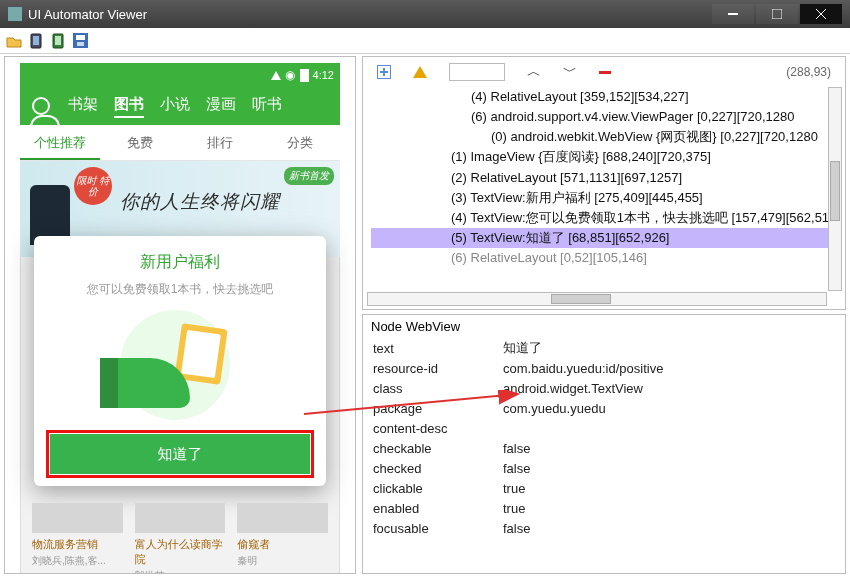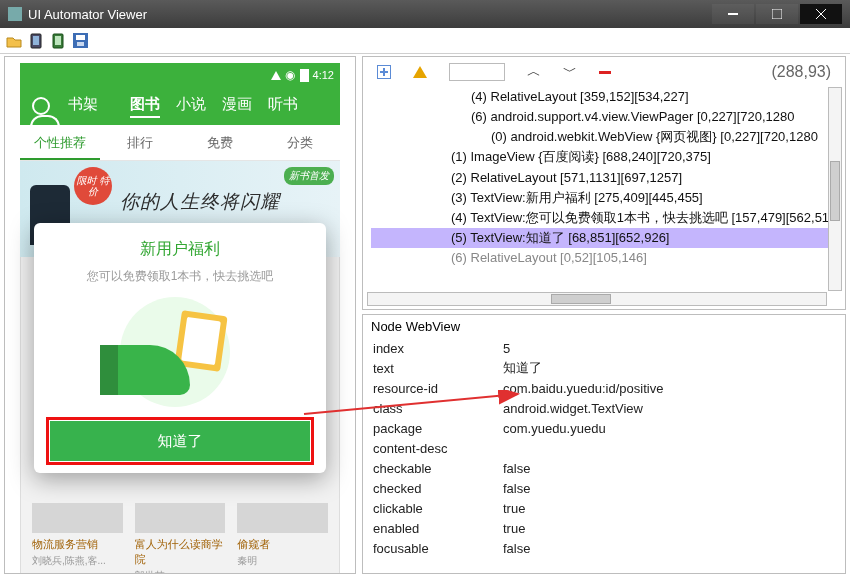--- a/index.html
+++ b/index.html
@@ -21,32 +21,32 @@
   .phone { width:320px; height:560px; margin:0 auto; background:#f2f2f2; position:relative; box-shadow:0 0 0 1px #ddd inset; }
 
   .statusbar { height:24px; background:#3cb13c; color:#fff; font-size:11px; display:flex; align-items:center; justify-content:flex-end; padding:0 6px; gap:4px; }
   .statusbar .tri { width:0;height:0;border-left:5px solid transparent;border-right:5px solid transparent;border-bottom:9px solid #fff; }
   .statusbar .wifi { font-size:12px; }
   .statusbar .bat { width:9px;height:13px;border:1px solid #fff;background:#fff;position:relative; }
   .appheader { height:38px; background:#3cb13c; color:#fff; display:flex; align-items:center; gap:18px; padding:0 12px; font-size:15px; }
   .appheader .user { width:18px;height:18px;border:2px solid #fff;border-radius:50%; position:relative; }
   .appheader .user::after{content:"";position:absolute;left:-4px;top:16px;width:26px;height:10px;border:2px solid #fff;border-bottom:none;border-radius:12px 12px 0 0;}
   .appheader .nav { display:flex; gap:16px; }
-  .appheader .nav span.active { font-weight:bold; border-bottom:2px solid #fff; padding-bottom:2px;margin-left:16px;}
+  .appheader .nav span.active { font-weight:bold; border-bottom:2px solid #fff; padding-bottom:2px;}
   .subtabs { height:36px; background:#fff; display:flex; border-bottom:1px solid #e5e5e5; }
   .subtabs div { flex:1; text-align:center; line-height:36px; font-size:13px; color:#666; }
   .subtabs div.active { color:#2e9b2e; border-bottom:2px solid #2e9b2e; }
 
   .banner { height:96px; background:linear-gradient(90deg,#cfe9ef,#e7f3f7); position:relative; overflow:hidden;font-style:italic; }
   .banner .badge { position:absolute; left:54px; top:6px; width:38px;height:38px;border-radius:50%; background:#e04a3a; color:#fff; font-size:10px; display:flex;align-items:center;justify-content:center; text-align:center; line-height:1.1;}
   .banner .mantxt { position:absolute; left:100px; top:28px; font-size:19px; color:#2d2d2d; letter-spacing:1px;}
   .banner .newtag{position:absolute;right:6px;top:6px;background:#4caf50;color:#fff;font-size:10px;padding:2px 5px;border-radius:8px;}
   .banner .suit{position:absolute;left:10px;top:24px;width:40px;height:60px;background:#1d2a36;border-radius:6px 6px 0 0;}
 
-  .modal { position:absolute; left:14px; right:14px; top:160px; background:#fff; border-radius:6px; box-shadow:0 6px 24px rgba(0,0,0,.35); padding:16px 4px 12px; text-align:center; }
+  .modal { position:absolute; left:14px; right:14px; top:173px; background:#fff; border-radius:6px; box-shadow:0 6px 24px rgba(0,0,0,.35); padding:16px 4px 12px; text-align:center; }
   .modal h4 { color:#33a733; font-size:16px; font-weight:normal; margin-bottom:8px;}
   .modal p { color:#9a9a9a; font-size:12px; margin-bottom:12px;}
   .modal .illus { width:160px; height:110px; margin:0 auto 14px; position:relative; }
   .illus .circle{position:absolute;left:20px;top:0;width:110px;height:110px;border-radius:50%;background:#eafbea;}
   .illus .hand{position:absolute;left:0;top:48px;width:90px;height:50px;background:#39b44a;border-radius:0 40px 10px 0;}
   .illus .cuff{position:absolute;left:0;top:48px;width:18px;height:50px;background:#2f8e3c;}
   .illus .book{position:absolute;left:78px;top:16px;width:46px;height:56px;background:#f6c343;border-radius:4px;transform:rotate(8deg);}
   .illus .book::after{content:"";position:absolute;inset:6px;background:#fff;border-radius:2px;}
   .modal .okbtn { margin:0 12px; height:40px; background:#37b24d; color:#fff; font-size:15px; display:flex;align-items:center;justify-content:center; outline:3px solid #e11; outline-offset:1px;}
 
@@ -61,21 +61,21 @@
   .treepanel { flex:0 0 254px; border:1px solid #bdbdbd; position:relative; overflow:hidden; background:#fff; }
   .treetools { height:30px; display:flex; align-items:center; gap:22px; padding:0 14px; }
   .treetools .sq{width:14px;height:14px;border:1px solid #5b8bd6;position:relative;}
   .treetools .sq::before,.treetools .sq::after{content:"";position:absolute;background:#5b8bd6;}
   .treetools .sq::before{left:5px;top:2px;width:2px;height:8px;}
   .treetools .sq::after{left:2px;top:5px;width:8px;height:2px;}
   .treetools .warn{width:0;height:0;border-left:7px solid transparent;border-right:7px solid transparent;border-bottom:12px solid #e6a400;position:relative;}
   .treetools .inp{width:56px;height:18px;border:1px solid #bbb;}
   .treetools .chev{font-size:14px;color:#444;}
   .treetools .minus{width:12px;height:3px;background:#d22;}
-  .treetools .coord{margin-left:auto;font-size:16px;color:#666;}
+  .treetools .coord{margin-left:auto;font-size:12px;color:#666;}
 
   .tree { font-size:13px; color:#111; line-height:1.55; padding:0 8px 6px; overflow:hidden;}
   .tree .row { white-space:nowrap; }
   .tree .i1{padding-left:100px;} .tree .i2{padding-left:120px;} .tree .i0{padding-left:80px;}
   .tree .sel { background:#c4b5fd; }
   .tree .cut { color:#888; }
   .hscroll{position:absolute;left:4px;right:18px;bottom:3px;height:14px;border:1px solid #bbb;background:#f4f4f4;}
   .hscroll .thumb{position:absolute;left:40%;top:1px;height:10px;width:60px;background:#cfcfcf;border:1px solid #aaa;}
   .vscroll{position:absolute;right:3px;top:30px;bottom:18px;width:14px;border:1px solid #bbb;background:#f4f4f4;}
   .vscroll .thumb{position:absolute;left:1px;top:36%;width:10px;height:60px;background:#cfcfcf;border:1px solid #aaa;}
@@ -158,22 +158,22 @@
         <div class="nav">
           <span>书架</span>
           <span class="active">图书</span>
           <span>小说</span>
           <span>漫画</span>
           <span>听书</span>
         </div>
       </div>
       <div class="subtabs">
         <div class="active">个性推荐</div>
+        <div>免费</div>
         <div>排行</div>
-        <div>免费</div>
         <div>分类</div>
       </div>
       <div class="banner">
         <div class="suit"></div>
         <div class="badge">限时
 特价</div>
         <div class="mantxt">你的人生终将闪耀</div>
         <div class="newtag">新书首发</div>
       </div>
 
@@ -237,24 +237,20 @@
         </div>
       <div class="vscroll">
           <div class="thumb"></div>
         </div>
     </div>
 
     <div class="detailpanel">
       <h5>Node WebView</h5>
       <div class="kv" id="kvbody">
           <div class="kvrow">
-            <div class="k">index</div>
-            <div class="v">5</div>
-          </div>
-          <div class="kvrow">
             <div class="k">text</div>
             <div class="v">知道了</div>
           </div>
           <div class="kvrow">
             <div class="k">resource-id</div>
             <div class="v">com.baidu.yuedu:id/positive</div>
           </div>
           <div class="kvrow">
             <div class="k">class</div>
             <div class="v">android.widget.TextView</div>

